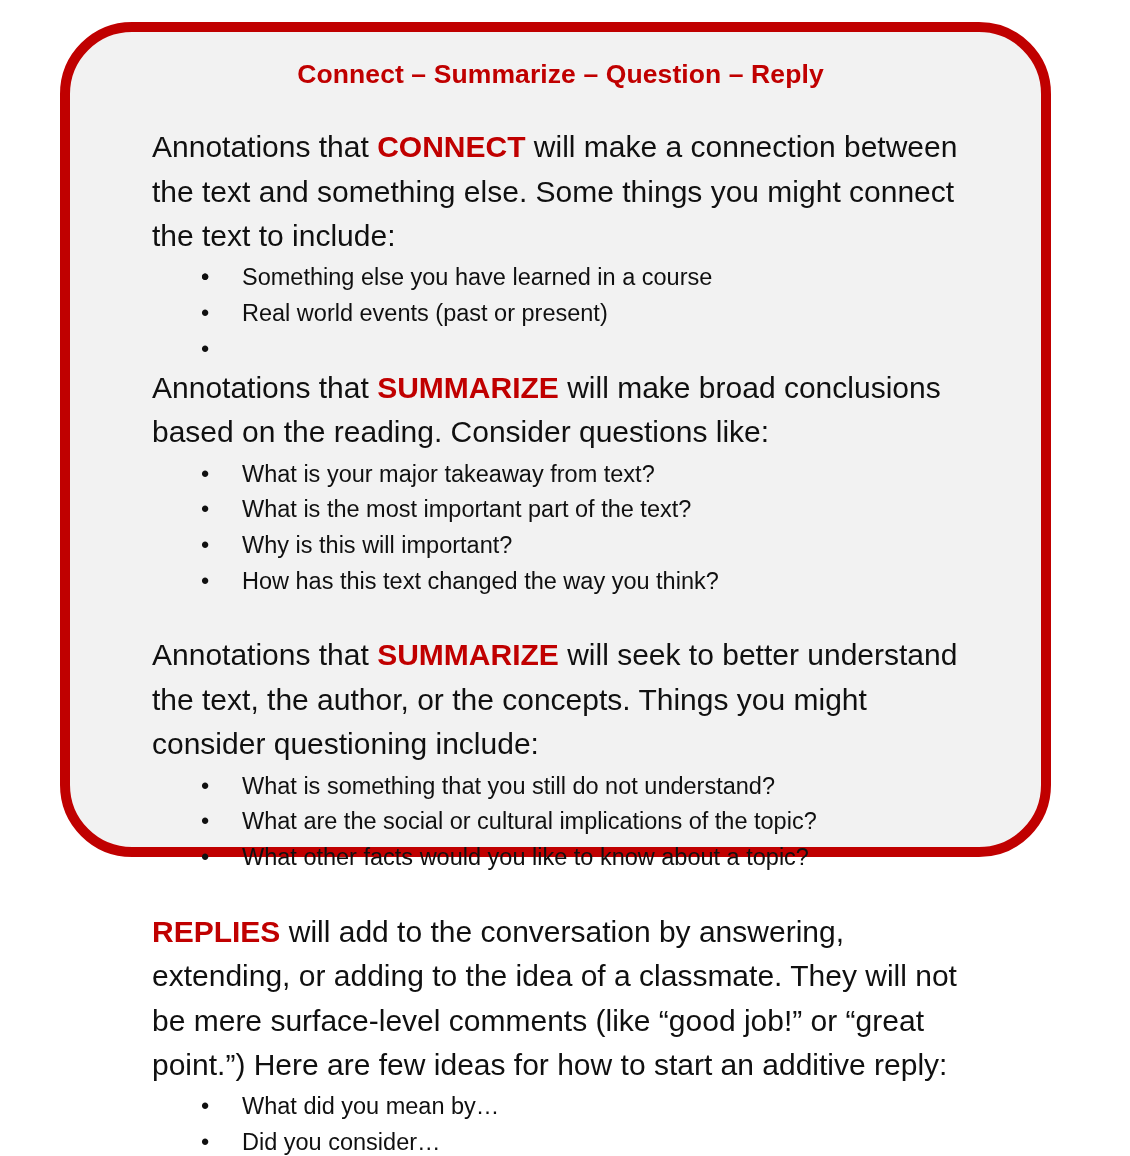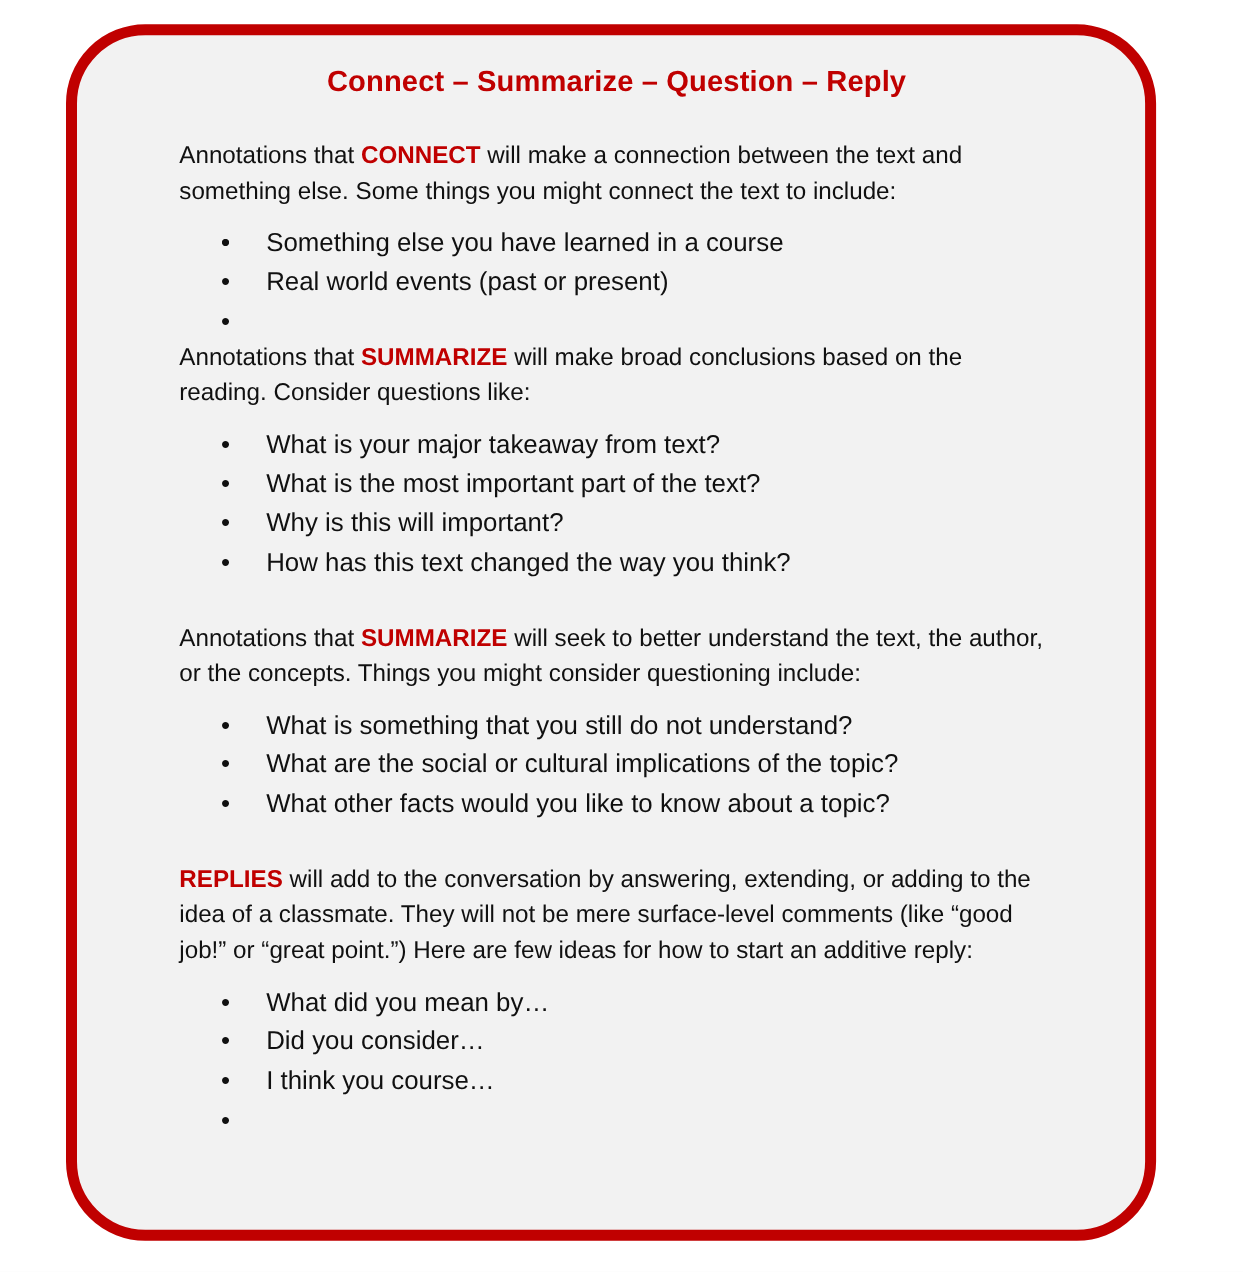--- a/index.html
+++ b/index.html
@@ -12,21 +12,21 @@
     height: 1156px;
     font-family: "Liberation Sans", sans-serif;
     overflow: hidden;
   }
 
   .card {
     position: absolute;
     left: 60px;
     top: 22px;
     width: 991px;
-    height: 1106px;
+    height: 835px;
     box-sizing: border-box;
     background: #F2F2F2;
     border: 10px solid #C00000;
     border-radius: 72px;
   }
 
   .card-inner {
     padding: 26px 70px 0 80px;
   }
 
@@ -42,24 +42,24 @@
   }
 
   .section {
     margin-bottom: 34px;
   }
   .section:last-child {
     margin-bottom: 0;
   }
 
   .para {
-    font-size: 22px;
+    font-size: 30px;
     color: #101010;
     line-height: 1.48;
-    margin: 13px;
+    margin: 2px;
     max-width: 822px;
   }
 
   .kw {
     color: #C00000;
     font-weight: bold;
   }
 
   .bullets {
     list-style: none;

